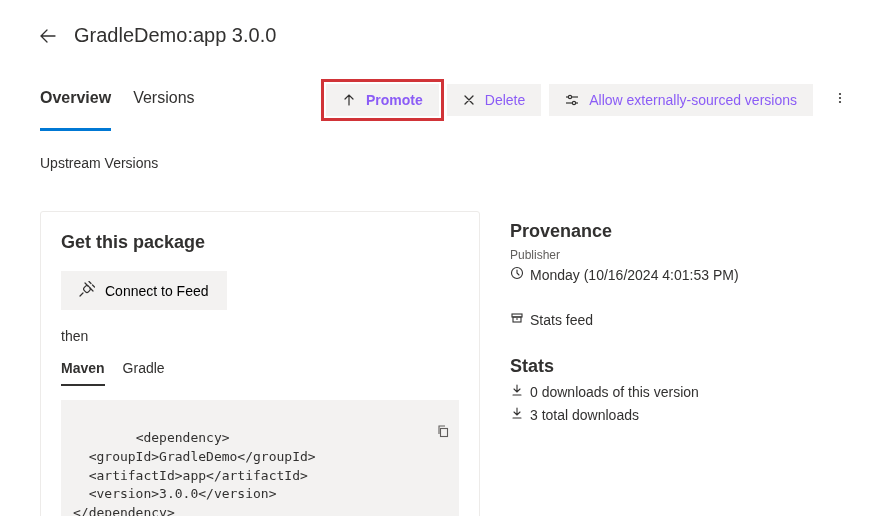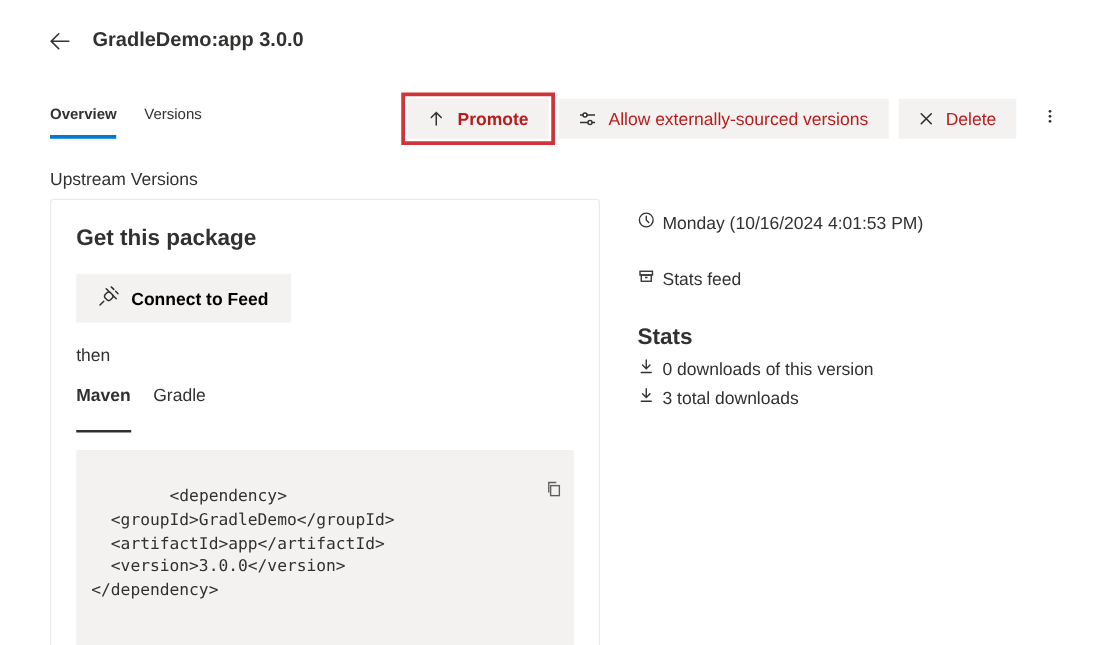--- a/index.html
+++ b/index.html
@@ -13,37 +13,37 @@
   padding: 24px 40px 0 40px;
   overflow: hidden;
 }
 .header-row {
   display: flex;
   align-items: center;
   gap: 18px;
   margin-bottom: 36px;
 }
 .back-arrow { cursor: pointer; display: flex; }
-.page-title { font-size: 16px; font-weight: 700; }
+.page-title { font-size: 20px; font-weight: 400; }
 
 .toolbar-row {
   display: flex;
   align-items: flex-start;
   justify-content: space-between;
   margin-bottom: 24px;
 }
 .tabs-main {
   display: flex;
   gap: 22px;
   margin-top: 6px;
 }
 .tab-main {
-  padding-bottom: 10px;
-  cursor: pointer;
-  font-size: 12px;
+  padding-bottom: 21px;
+  cursor: pointer;
+  font-size: 16px;
   text-align: right;
 }
 .tab-main.selected {
   font-weight: 600;
   border-bottom: 3px solid #0078d4;
 }
 .actions {
   display: flex;
   gap: 8px;
   align-items: center;
@@ -51,39 +51,39 @@
 .btn {
   background: #f3f2f1;
   border: none;
   padding: 8px 16px;
   font-size: 14px;
   display: inline-flex;
   align-items: center;
   gap: 10px;
   cursor: pointer;
   font-family: inherit;
-  color: #b91c1c;
+  color: #8b5cf6;
 }
 .btn .icon { display: flex; }
 .btn.promote-highlight {
   outline: 3px solid #d13438;
   outline-offset: 2px;
   font-weight: 600;
 }
 .more-btn {
   background: none;
   border: none;
   padding: 8px;
   cursor: pointer;
   display: flex;
   margin-left: 4px;
 }
 .section-heading {
   font-size: 14px;
-  margin-bottom: 8px;
+  margin-bottom: 40px;
 }
 
 .columns {
   display: flex;
   gap: 30px;
 }
 .left { width: 440px; }
 .right { flex: 1; padding-top: 10px; }
 
 .card {
@@ -93,32 +93,32 @@
 }
 .card-title { font-size: 18px; font-weight: 700; margin-bottom: 18px; }
 .connect-btn {
   background: #f3f2f1;
   border: none;
   padding: 10px 18px;
   display: inline-flex;
   align-items: center;
   gap: 10px;
   font-size: 14px;
-  font-weight: 700;
+  font-weight: 400;
   margin-bottom: 18px;
   cursor: pointer;
   font-family: inherit;
 }
 .then { font-size: 14px; margin-bottom: 16px; }
 .pkg-tabs {
   display: flex;
   gap: 18px;
   margin-bottom: 14px;
 }
-.pkg-tab { font-size: 14px; padding-bottom: 20px; cursor: pointer; text-align: center; }
+.pkg-tab { font-size: 14px; padding-bottom: 8px; cursor: pointer; text-align: center; }
 .pkg-tab.selected { font-weight: 600; border-bottom: 2px solid #323130; }
 .codebox {
   background: #f3f2f1;
   padding: 10px 12px;
   font-family: Consolas, monospace;
   font-size: 13px;
   white-space: pre;
   position: relative;
   line-height: 1.45;
 }
@@ -161,36 +161,36 @@
     <button class="btn promote-highlight">
       <span class="icon">
         <svg width="14" height="14" viewBox="0 0 14 14">
             <path d="M7 12 V2 M3 6 L7 2 L11 6" stroke="#323130" stroke-width="1.2" fill="none" stroke-linecap="round"></path>
           </svg>
       </span>
       <span>Promote</span>
     </button>
     <button class="btn">
       <span class="icon">
+        <svg width="12" height="12" viewBox="0 0 12 12">
+            <path d="M2 2 L10 10 M10 2 L2 10" stroke="#323130" stroke-width="1.3" stroke-linecap="round"></path>
+          </svg>
+      </span>
+      <span>Delete</span>
+    </button>
+    <button class="btn">
+      <span class="icon">
         <svg width="14" height="14" viewBox="0 0 14 14">
           <line x1="1" y1="4" x2="13" y2="4" stroke="#323130" stroke-width="1.2"></line>
           <circle cx="5" cy="4" r="1.6" fill="#fff" stroke="#323130" stroke-width="1.2"></circle>
           <line x1="1" y1="10" x2="13" y2="10" stroke="#323130" stroke-width="1.2"></line>
           <circle cx="9" cy="10" r="1.6" fill="#fff" stroke="#323130" stroke-width="1.2"></circle>
         </svg>
       </span>
       <span>Allow externally-sourced versions</span>
-    </button>
-    <button class="btn">
-      <span class="icon">
-        <svg width="12" height="12" viewBox="0 0 12 12">
-            <path d="M2 2 L10 10 M10 2 L2 10" stroke="#323130" stroke-width="1.3" stroke-linecap="round"></path>
-          </svg>
-      </span>
-      <span>Delete</span>
     </button>
     <button class="more-btn">
       <span>
         <svg width="14" height="14" viewBox="0 0 14 14">
           <circle cx="7" cy="3" r="1.1" fill="#323130"></circle>
             <circle cx="7" cy="7" r="1.1" fill="#323130"></circle>
             <circle cx="7" cy="11" r="1.1" fill="#323130"></circle>
         </svg>
       </span>
     </button>
@@ -231,20 +231,22 @@
               <path d="M3 10 V2 H9" fill="none" stroke="#605e5c" stroke-width="1.1"></path>
             </svg>
           </span>
         </button>
       </div>
     </div>
   </div>
 
   <div class="right">
     <div class="block">
+      <h2>Provenance</h2>
+      <div class="sublabel">Publisher</div>
       <div class="inline-row">
         <span>
           <svg width="14" height="14" viewBox="0 0 14 14">
               <circle cx="7" cy="7" r="5.5" fill="none" stroke="#323130" stroke-width="1.1"></circle>
               <path d="M7 4 V7 L9 9" stroke="#323130" stroke-width="1.1" fill="none" stroke-linecap="round"></path>
             </svg>
         </span>
         <span>Monday (10/16/2024 4:01:53 PM)</span>
       </div>
     </div>

